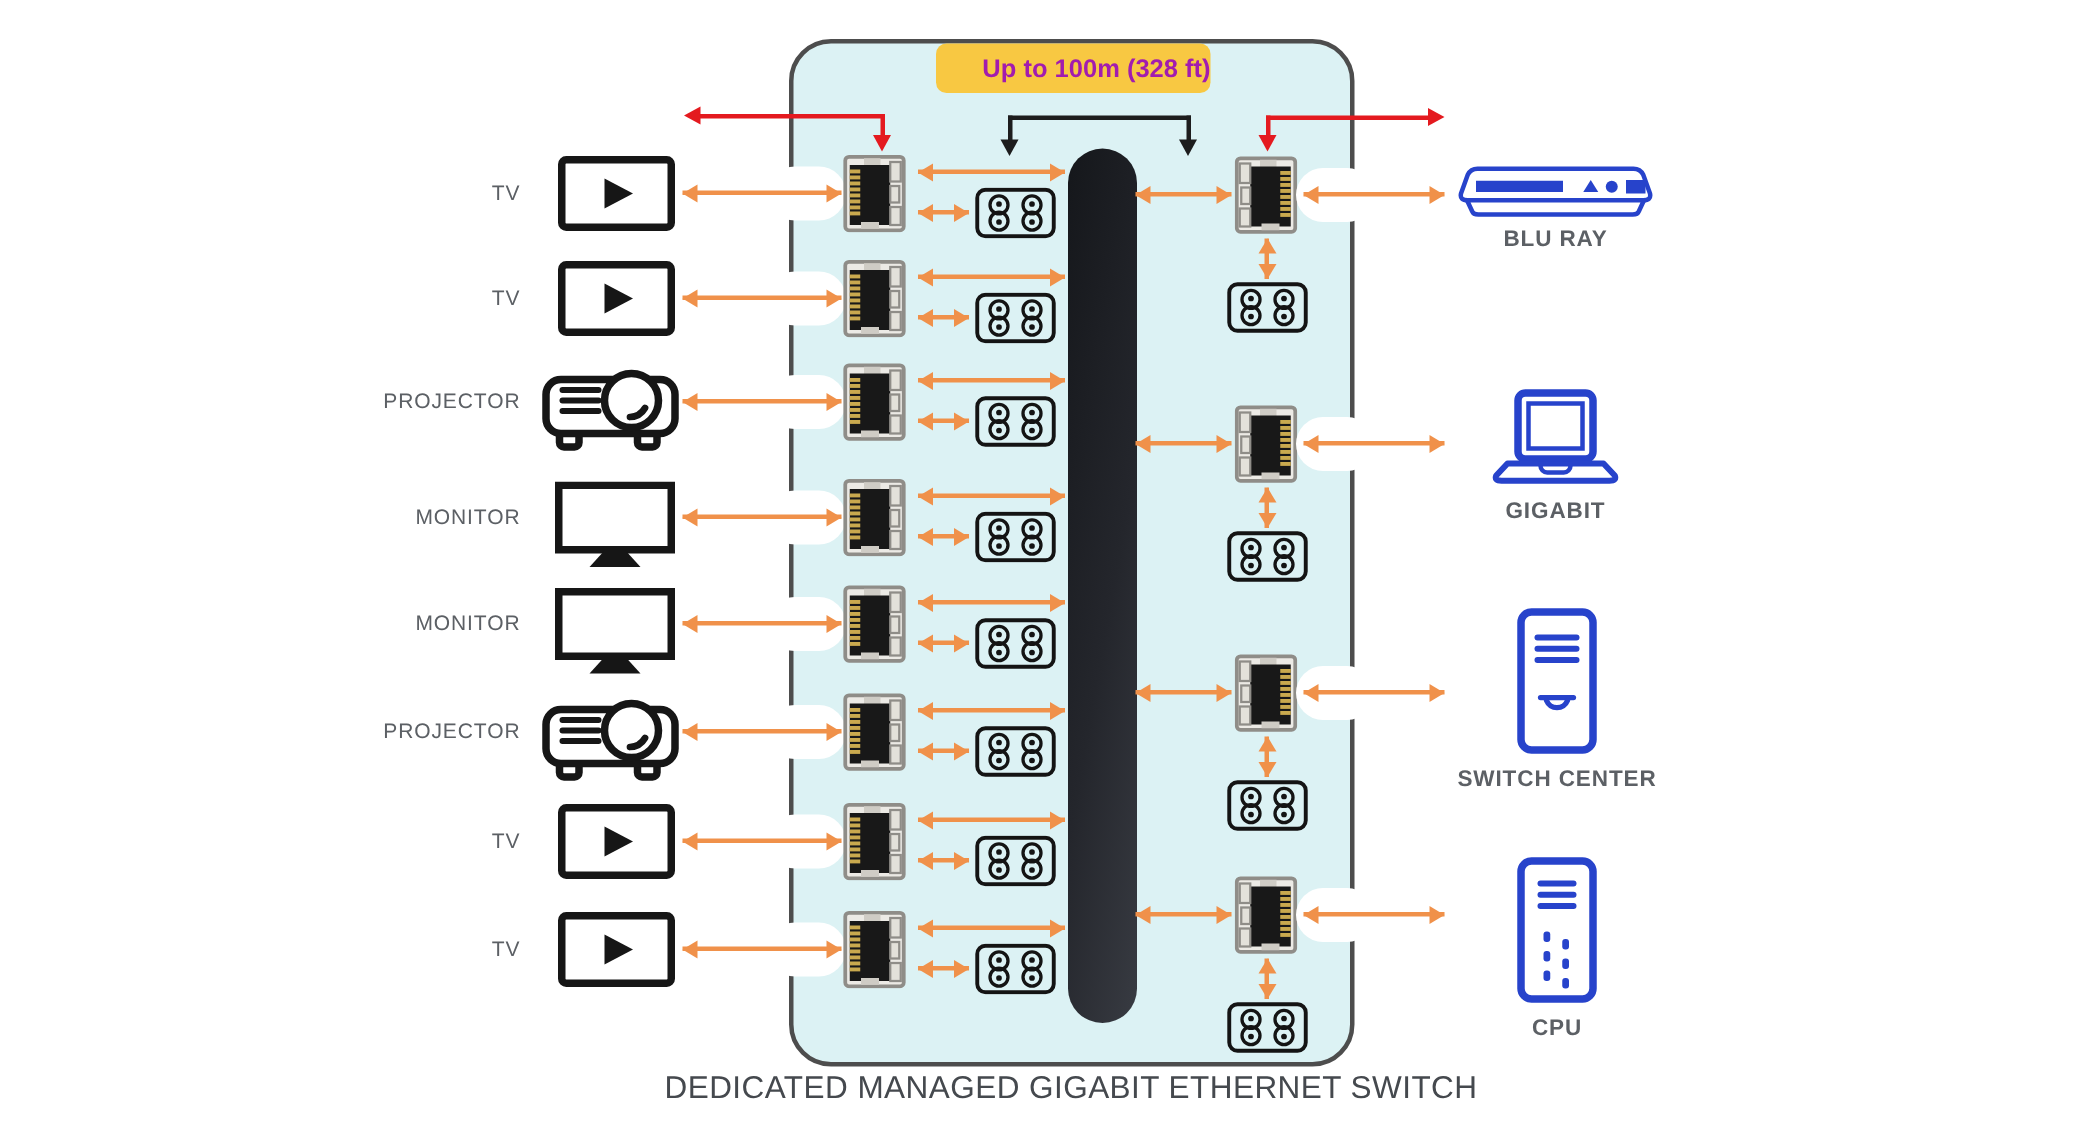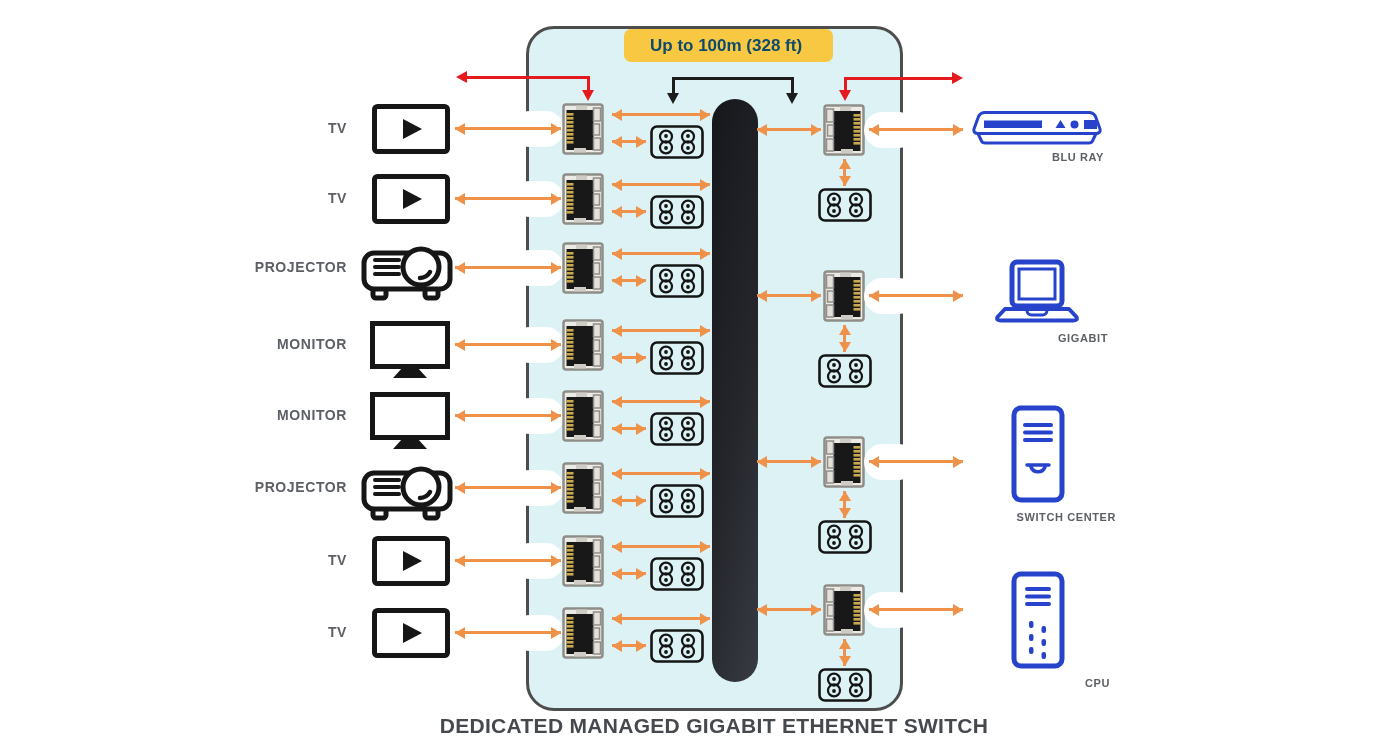--- a/index.html
+++ b/index.html
@@ -4,25 +4,25 @@
 <style>
   html,body{margin:0;padding:0;background:#fff;}
   .stage{position:relative;width:1400px;height:750px;background:#fff;overflow:hidden;
          font-family:"Liberation Sans",sans-serif;}
   .abs{position:absolute;}
 
   
   .panel{position:absolute;left:526px;top:26px;width:377px;height:685px;box-sizing:border-box;
          background:#dcf2f4;border:3px solid #4d4d4d;border-radius:28px;}
   .badge{position:absolute;left:624px;top:29px;width:183px;height:33px;background:#f8c842;
-         border-radius:7px;color:#0c4a6e;font-size:17px;font-weight:bold;text-align:left;line-height:33px;padding-left:26px;}
+         border-radius:7px;color:#a21caf;font-size:17px;font-weight:bold;text-align:right;line-height:33px;}
   .bar{position:absolute;left:712px;top:99px;width:46px;height:583px;border-radius:23px;
        background:linear-gradient(100deg,#15171b 0%,#24262c 55%,#383b42 100%);}
   .title{position:absolute;left:404px;top:714px;width:620px;text-align:center;font-size:21px;
-         font-weight:bold;color:#45494e;letter-spacing:.3px;}
+         font-weight:normal;color:#45494e;letter-spacing:.3px;}
 
   
   .ln{position:absolute;background:currentColor;}
   .tri{position:absolute;width:0;height:0;}
   .t-left{border-top:6px solid transparent;border-bottom:6px solid transparent;border-right:11px solid currentColor;}
   .t-right{border-top:6px solid transparent;border-bottom:6px solid transparent;border-left:11px solid currentColor;}
   .t-down{border-left:6.5px solid transparent;border-right:6.5px solid transparent;border-top:11px solid currentColor;}
 
   
   .ah{position:absolute;height:3px;background:#f0914a;}
@@ -36,41 +36,41 @@
   .av::after{content:"";position:absolute;bottom:0;left:-4.5px;width:0;height:0;
              border-left:6px solid transparent;border-right:6px solid transparent;border-top:10px solid #f0914a;}
 
   .redlabel{position:absolute;width:150px;text-align:center;color:#e41a1f;font-weight:bold;
             font-size:14px;line-height:17.5px;}
   .redlabel span{display:block;}
 
   
   .lrow,.rrow{position:absolute;left:0;width:1400px;height:72px;}
   .dlabel{position:absolute;left:225px;top:27px;width:122px;text-align:right;
-          font-size:14px;font-weight:bold;color:#5c6065;letter-spacing:.6px;}
+          font-size:14px;font-weight:normal;color:#5c6065;letter-spacing:.6px;}
   .devicon{position:absolute;}
   .devicon.tv{left:372px;top:11px;}
   .devicon.monitor{left:370px;top:12px;}
   .devicon.projector{left:361px;top:8px;}
   .pill{position:absolute;width:52px;height:36px;border-radius:18px;background:#fff;}
   .lrow .pill{left:512px;top:18px;}
   .lrow .a-ext{left:455px;top:34px;width:106px;}
   .lrow .rj{position:absolute;left:562px;top:10px;}
   .lrow .a-long{left:612px;top:20px;width:98px;}
   .lrow .a-short{left:612px;top:47px;width:34px;}
   .lrow .outlet{position:absolute;left:650px;top:32px;}
 
   .rrow .a-rlong{left:757px;top:34px;width:64px;}
   .rrow .rj{position:absolute;left:823px;top:10px;transform:scaleX(-1);}
   .rrow .pill{left:864px;top:18px;}
   .rrow .a-rext{left:869px;top:34px;width:94px;}
   .rrow .a-vert{left:843px;top:65px;height:27px;}
   .rrow .outlet{position:absolute;left:818px;top:94px;}
 
-  .rdev-label{position:absolute;text-align:right;font-size:11px;font-weight:bold;
+  .rdev-label{position:absolute;text-align:center;font-size:15px;font-weight:bold;
               color:#5c6065;letter-spacing:.6px;}
 </style>
 </head>
 <body>
 
 <svg width="0" height="0" style="position:absolute" aria-hidden="true">
   <defs>
     <symbol id="rj45" viewBox="0 0 42 52">
       <rect x="1.5" y="1.5" width="39" height="49" rx="2.5" fill="#eceae5" stroke="#8f8d88" stroke-width="2.5"></rect>
       <rect x="14" y="2.5" width="11" height="5" fill="#cfccc5"></rect>

